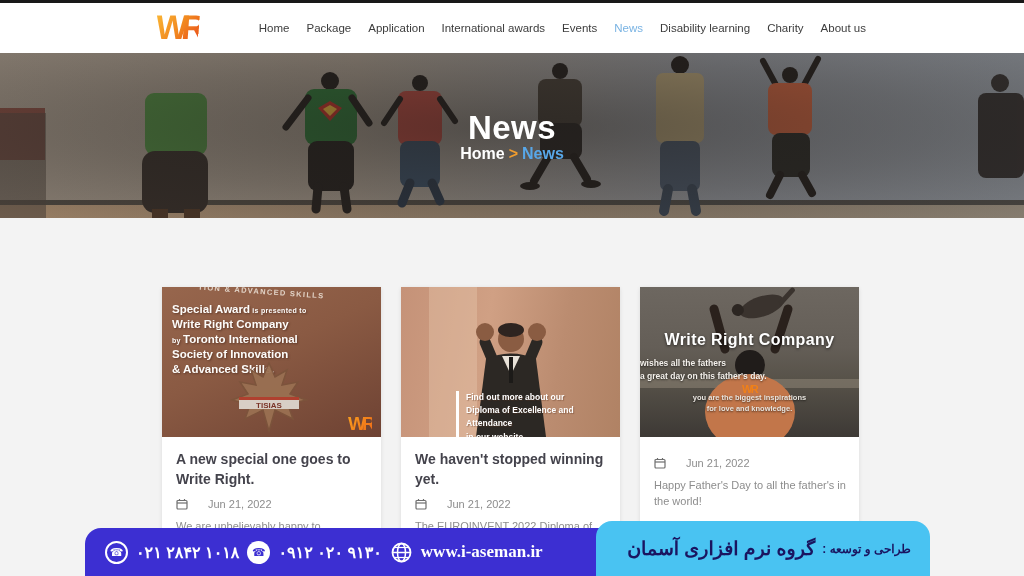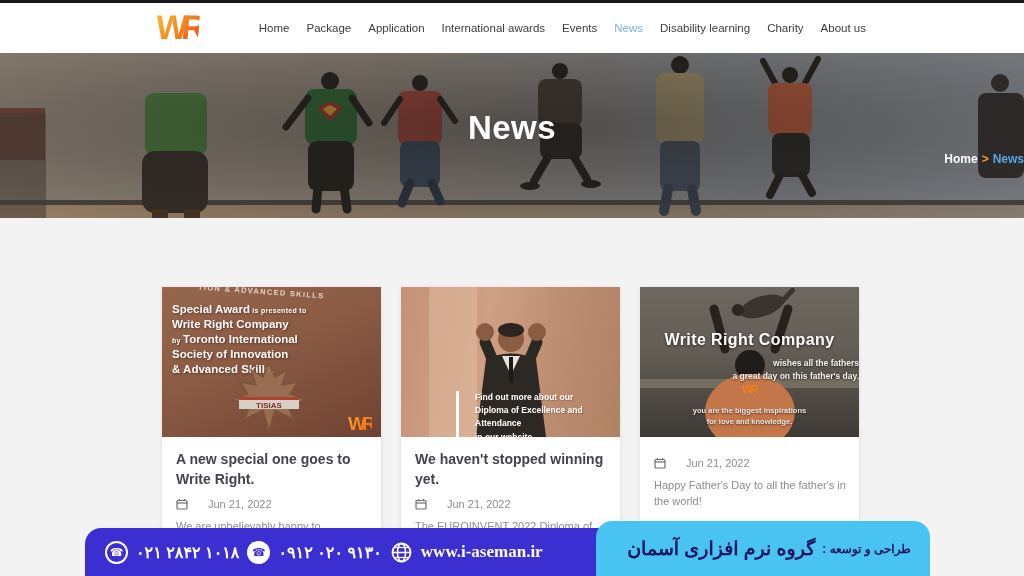--- a/index.html
+++ b/index.html
@@ -17,22 +17,22 @@
   .nav { position:absolute; right:158px; top:0; height:100%; display:flex; align-items:center;
          gap:17px; font-size:11.5px; color:#3c3c3c; }
   .nav span { cursor:pointer; white-space:nowrap; }
   .nav .active { color:#79b3e3; }
 
   
   .hero { position:relative; height:165px; overflow:hidden; }
   .hero svg { position:absolute; inset:0; display:block; }
   .hero-title { position:absolute; top:56px; width:100%; text-align:center;
                 font-size:33px; font-weight:bold; color:#ffffff; letter-spacing:0.5px; }
-  .breadcrumb { position:absolute; top:99px; width:100%; text-align:right;
-                font-size:12px; font-weight:bold; color:#ffffff; }
+  .breadcrumb { position:absolute; top:92px; width:100%; text-align:center;
+                font-size:16px; font-weight:bold; color:#ffffff; }
   .breadcrumb .sep { color:#f09c2e; padding:0 4px; }
   .breadcrumb .cur { color:#58a7e8; cursor:pointer; }
   .breadcrumb .home { cursor:pointer; }
 
   
   .cards { position:absolute; top:287px; left:162px; display:flex; gap:20px; z-index:2; }
   .card { width:219px; height:295px; background:#fff; box-shadow:0 1px 4px rgba(0,0,0,0.10); cursor:pointer; }
   .card-img { height:150px; position:relative; overflow:hidden; }
   .card-body { padding:12px 10px 0 14px; }
   .card-title { font-size:14px; font-weight:bold; color:#44434c; line-height:1.45; min-height:38px; }
@@ -52,35 +52,35 @@
                   background:linear-gradient(125deg,#f9a01f,#ef6a17);
                   -webkit-background-clip:text; background-clip:text; -webkit-text-fill-color:transparent; }
 
   
   .img2 { background:linear-gradient(100deg,#c59278 0%,#d0a084 38%,#bb8c70 70%,#b08264 100%); }
   .img2 .streak { position:absolute; left:28px; top:0; width:48px; height:100%;
                   background:rgba(235,205,180,0.35); }
   .img2 .man { position:absolute; left:50%; top:0; transform:translateX(-50%); }
   .img2 .t1 { position:absolute; top:62px; left:9px; color:#fffdf8; font-weight:800; font-size:12px;
               line-height:1.6; text-shadow:1px 1px 2px rgba(90,50,30,0.45); z-index:2; }
-  .img2 .quote { position:absolute; top:104px; left:55px; border-left:3px solid #fff; padding-left:16px;
+  .img2 .quote { position:absolute; top:104px; left:55px; border-left:3px solid #fff; padding-left:7px;
                  color:#fff; font-weight:bold; font-size:8.5px; line-height:1.55; z-index:2;
                  text-shadow:1px 1px 1px rgba(90,50,30,0.4); }
 
   
   .img3 { background:linear-gradient(#6d6760 0%,#645e57 40%,#575249 62%,#3d3935 100%); }
   .img3 .sea { position:absolute; top:92px; left:0; width:100%; height:9px; background:rgba(155,145,128,0.45); }
   .img3 .fig { position:absolute; left:50%; top:0; transform:translateX(-50%); }
   .img3 .t1 { position:absolute; top:44px; width:100%; text-align:center; color:#fff; font-weight:800;
               font-size:16px; letter-spacing:0.4px; text-shadow:0 1px 3px rgba(0,0,0,0.65); z-index:2; }
-  .img3 .t2 { position:absolute; top:70px; width:100%; text-align:right; color:#f4f1ec; font-weight:bold;
+  .img3 .t2 { position:absolute; top:70px; width:100%; text-align:left; color:#f4f1ec; font-weight:bold;
               font-size:8.5px; line-height:1.5; text-shadow:0 1px 2px rgba(0,0,0,0.6); z-index:2; }
   .img3 .wrmark { position:absolute; top:96px; width:100%; text-align:center; color:#f08018;
                   font-weight:800; font-size:11px; letter-spacing:-0.15em; z-index:2; }
-  .img3 .t3 { position:absolute; top:119px; width:100%; text-align:center; color:#e9e5df; font-weight:bold;
+  .img3 .t3 { position:absolute; top:106px; width:100%; text-align:center; color:#e9e5df; font-weight:bold;
               font-size:7.5px; line-height:1.45; text-shadow:0 1px 2px rgba(0,0,0,0.6); z-index:2; }
 
   
   .footer-blue { position:absolute; left:85px; bottom:0; width:537px; height:48px; background:#3c2fd2;
                  border-radius:16px 0 0 0; display:flex; align-items:center; padding-left:20px; gap:8px; z-index:5; }
   .icon-ring { width:23px; height:23px; border:2px solid #fff; border-radius:50%; flex:0 0 auto;
                display:flex; align-items:center; justify-content:center; font-size:11px; color:#fff; }
   .icon-solid { width:23px; height:23px; background:#fff; border-radius:50%; flex:0 0 auto;
                 display:flex; align-items:center; justify-content:center; font-size:11px; color:#3c2fd2; }
   .num { color:#fff; font-weight:bold; font-size:16px; letter-spacing:1px;

